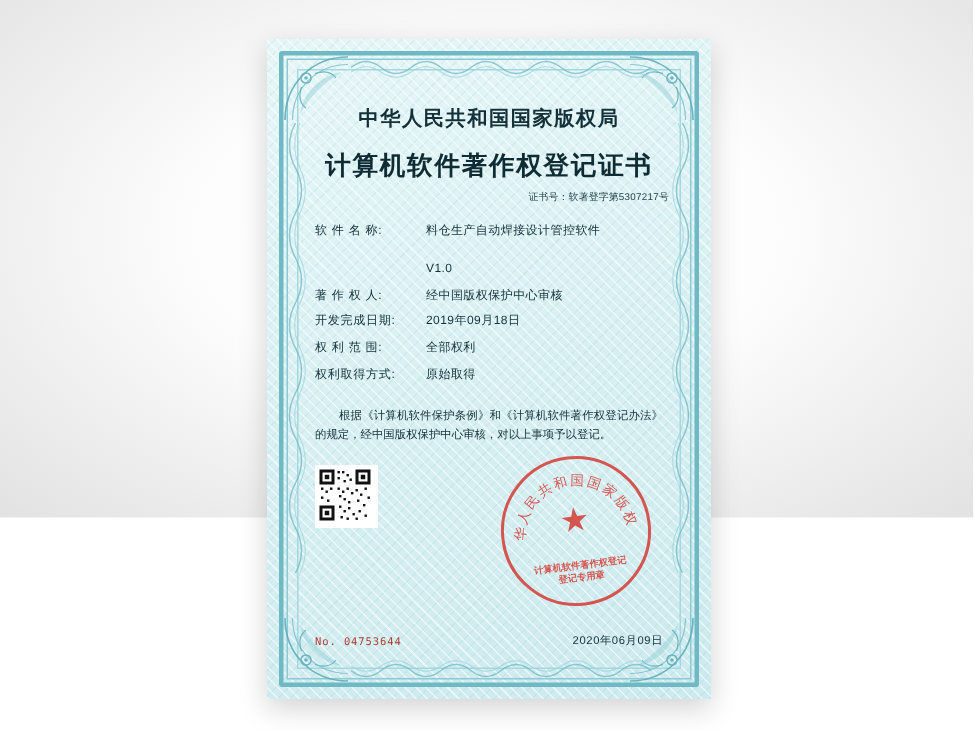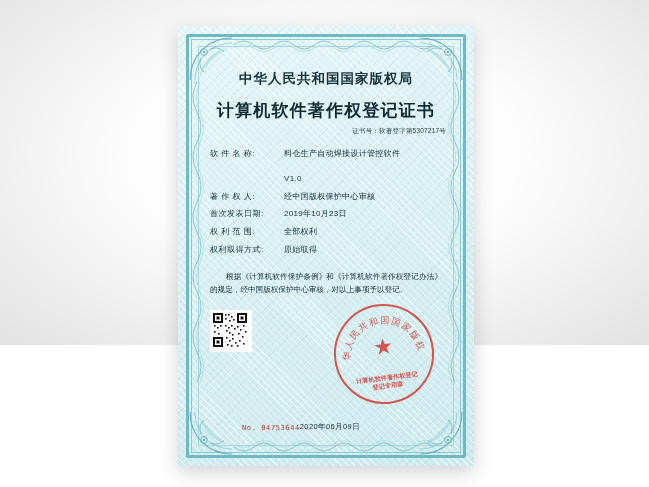--- a/index.html
+++ b/index.html
@@ -224,25 +224,24 @@
     color: #d5342c;
     line-height: 1.3;
     font-weight: 700;
   }
   .footer {
     position: absolute;
     left: 6px;
     right: 6px;
     bottom: 2px;
     display: flex;
-    justify-content: flex-start;
+    justify-content: space-between;
     align-items: flex-end;
     font-size: 7.5px;
     color: #2a4a52;
-    margin-left: 32px;
   }
   .footer .serial {
     letter-spacing: 0.6px;
     color: #b03a32;
     font-family: "DejaVu Sans Mono", monospace;
     font-size: 7px;
   }
   .footer .date {
     letter-spacing: 0.4px;
     color: #16323b;
@@ -329,25 +328,25 @@
             <span>料仓生产自动焊接设计管控软件</span>
             <span class="sub">V1.0</span>
           </div>
         </div>
 
         <div class="field-row">
           <div class="field-label">著 作 权 人:</div>
           <div class="field-value">经中国版权保护中心审核</div>
         </div>
 
-
         <div class="field-row">
-          <div class="field-label">首次发表日期:</div>
-          <div class="field-value">2019年10月23日</div>
-        </div>
+          <div class="field-label">开发完成日期:</div>
+          <div class="field-value">2019年09月18日</div>
+        </div>
+
 
         <div class="field-row">
           <div class="field-label">权 利 范 围:</div>
           <div class="field-value">全部权利</div>
         </div>
 
         <div class="field-row">
           <div class="field-label">权利取得方式:</div>
           <div class="field-value">原始取得</div>
         </div>

